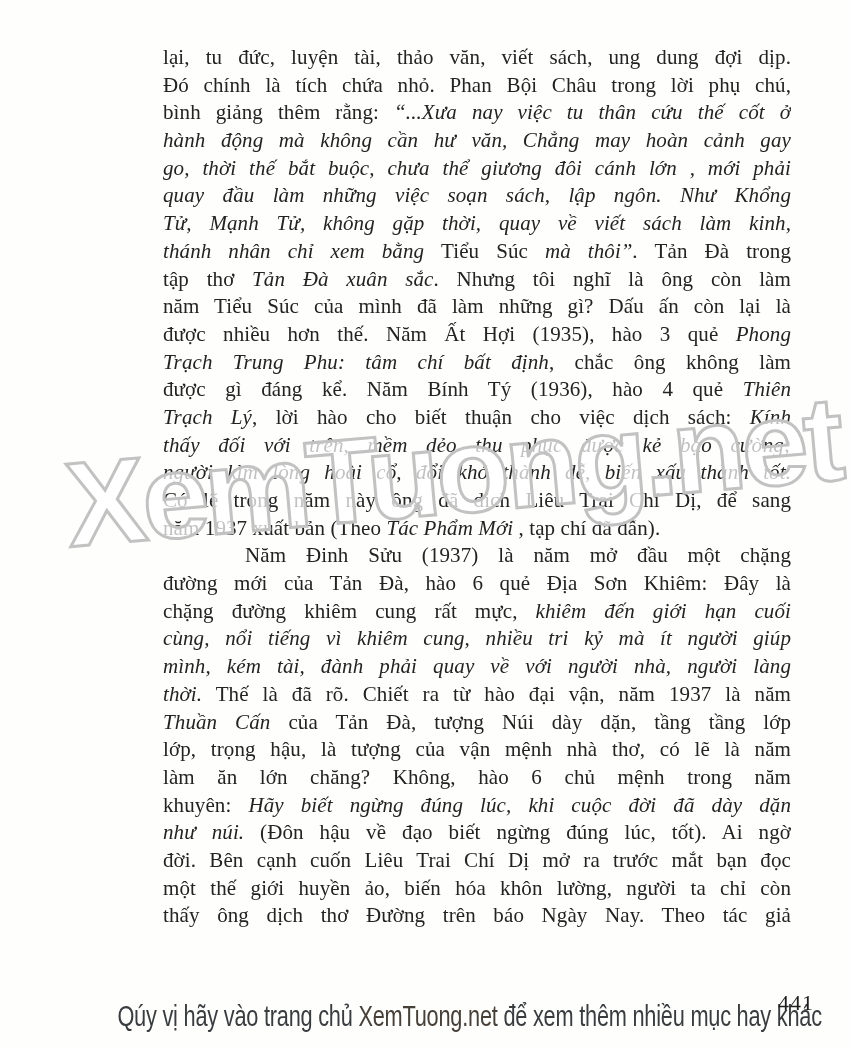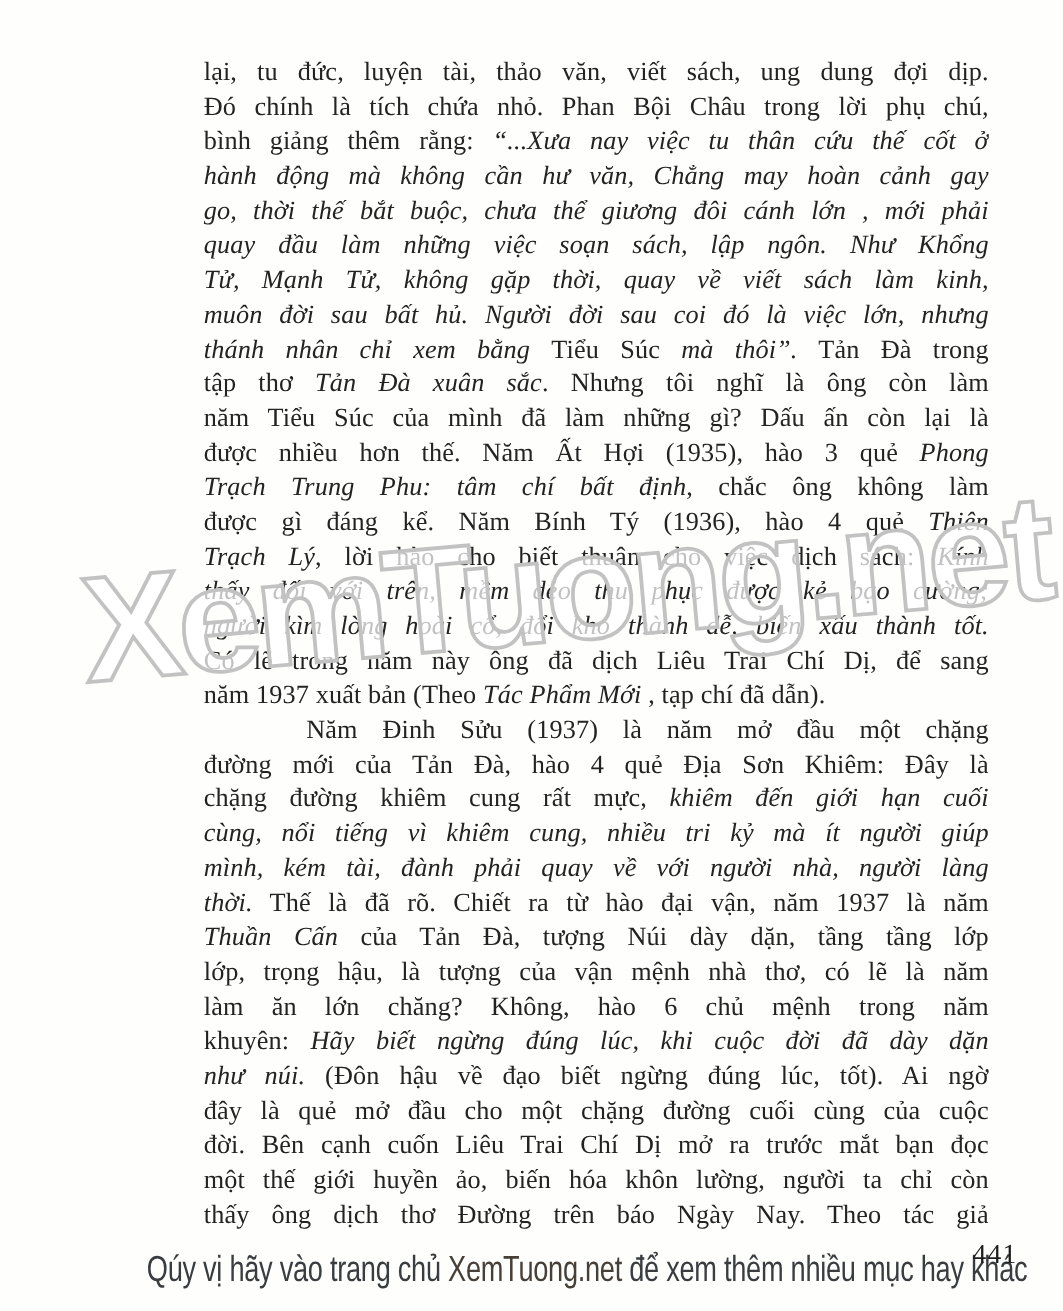--- a/index.html
+++ b/index.html
@@ -76,44 +76,42 @@
 <div class="page">
 
   <div class="text-block">
       <div class="line"><span class="seg">lại, tu đức, luyện tài, thảo văn, viết sách, ung dung đợi dịp.</span></div>
       <div class="line"><span class="seg">Đó chính là tích chứa nhỏ. Phan Bội Châu trong lời phụ chú,</span></div>
       <div class="line"><span class="seg">bình giảng thêm rằng: </span><span class="seg it">“...Xưa nay việc tu thân cứu thế cốt ở</span></div>
       <div class="line"><span class="seg it">hành động mà không cần hư văn, Chẳng may hoàn cảnh gay</span></div>
       <div class="line"><span class="seg it">go, thời thế bắt buộc, chưa thể giương đôi cánh lớn , mới phải</span></div>
       <div class="line"><span class="seg it">quay đầu làm những việc soạn sách, lập ngôn. Như Khổng</span></div>
       <div class="line"><span class="seg it">Tử, Mạnh Tử, không gặp thời, quay về viết sách làm kinh,</span></div>
-      <div class="line"><span class="seg it">muôn đời sau bất hủ. Người đời sau coi đó là việc lớn, nhưng</span></div>
       <div class="line"><span class="seg it">thánh nhân chỉ xem bằng </span><span class="seg">Tiểu Súc </span><span class="seg it">mà thôi”.</span><span class="seg"> Tản Đà trong</span></div>
       <div class="line"><span class="seg">tập thơ </span><span class="seg it">Tản Đà xuân sắc</span><span class="seg">. Nhưng tôi nghĩ là ông còn làm</span></div>
       <div class="line"><span class="seg">năm Tiểu Súc của mình đã làm những gì? Dấu ấn còn lại là</span></div>
       <div class="line"><span class="seg">được nhiều hơn thế. Năm Ất Hợi (1935), hào 3 quẻ </span><span class="seg it">Phong</span></div>
       <div class="line"><span class="seg it">Trạch Trung Phu: tâm chí bất định</span><span class="seg">, chắc ông không làm</span></div>
       <div class="line"><span class="seg">được gì đáng kể. Năm Bính Tý (1936), hào 4 quẻ </span><span class="seg it">Thiên</span></div>
       <div class="line"><span class="seg it">Trạch Lý</span><span class="seg">, lời hào cho biết thuận cho việc dịch sách: </span><span class="seg it">Kính</span></div>
       <div class="line"><span class="seg it">thấy đối với trên, mềm dẻo thu phục được kẻ bạo cường;</span></div>
       <div class="line"><span class="seg it">người kìm lòng hoài cổ, đổi khó thành dễ, biến xấu thành tốt.</span></div>
       <div class="line"><span class="seg">Có lẽ trong năm này ông đã dịch Liêu Trai Chí Dị, để sang</span></div>
       <div class="line nojust"><span class="seg">năm 1937 xuất bản (Theo </span><span class="seg it">Tác Phẩm Mới</span><span class="seg"> , tạp chí đã dẫn).</span></div>
       <div class="line indent"><span class="seg">Năm Đinh Sửu (1937) là năm mở đầu một chặng</span></div>
-      <div class="line"><span class="seg">đường mới của Tản Đà, hào 4 quẻ Địa Sơn Khiêm: Đây là</span></div>
+      <div class="line"><span class="seg">đường mới của Tản Đà, hào 6 quẻ Địa Sơn Khiêm: Đây là</span></div>
       <div class="line"><span class="seg">chặng đường khiêm cung rất mực, </span><span class="seg it">khiêm đến giới hạn cuối</span></div>
       <div class="line"><span class="seg it">cùng, nổi tiếng vì khiêm cung, nhiều tri kỷ mà ít người giúp</span></div>
       <div class="line"><span class="seg it">mình, kém tài, đành phải quay về với người nhà, người làng</span></div>
       <div class="line"><span class="seg it">thời.</span><span class="seg"> Thế là đã rõ. Chiết ra từ hào đại vận, năm 1937 là năm</span></div>
       <div class="line"><span class="seg it">Thuần Cấn</span><span class="seg"> của Tản Đà, tượng Núi dày dặn, tầng tầng lớp</span></div>
       <div class="line"><span class="seg">lớp, trọng hậu, là tượng của vận mệnh nhà thơ, có lẽ là năm</span></div>
       <div class="line"><span class="seg">làm ăn lớn chăng? Không, hào 6 chủ mệnh trong năm</span></div>
       <div class="line"><span class="seg">khuyên: </span><span class="seg it">Hãy biết ngừng đúng lúc, khi cuộc đời đã dày dặn</span></div>
       <div class="line"><span class="seg it">như núi.</span><span class="seg"> (Đôn hậu về đạo biết ngừng đúng lúc, tốt). Ai ngờ</span></div>
-      <div class="line"><span class="seg">đây là quẻ mở đầu cho một chặng đường cuối cùng của cuộc</span></div>
       <div class="line"><span class="seg">đời. Bên cạnh cuốn Liêu Trai Chí Dị mở ra trước mắt bạn đọc</span></div>
       <div class="line"><span class="seg">một thế giới huyền ảo, biến hóa khôn lường, người ta chỉ còn</span></div>
       <div class="line"><span class="seg">thấy ông dịch thơ Đường trên báo Ngày Nay. Theo tác giả</span></div>
     </div>
 
   <div class="watermark">XemTuong.net</div>
 
   <div class="page-number">441</div>
 
   <div class="footer">

